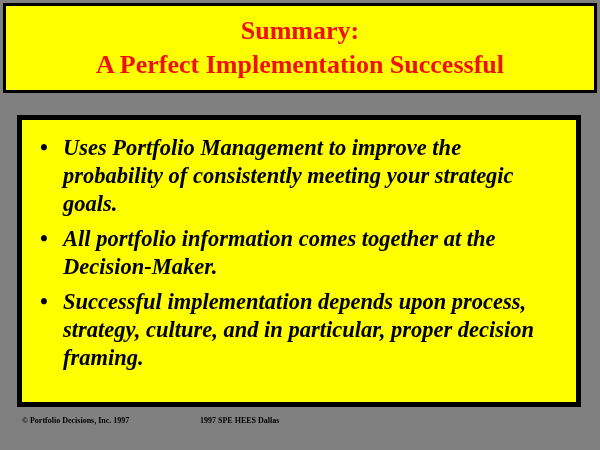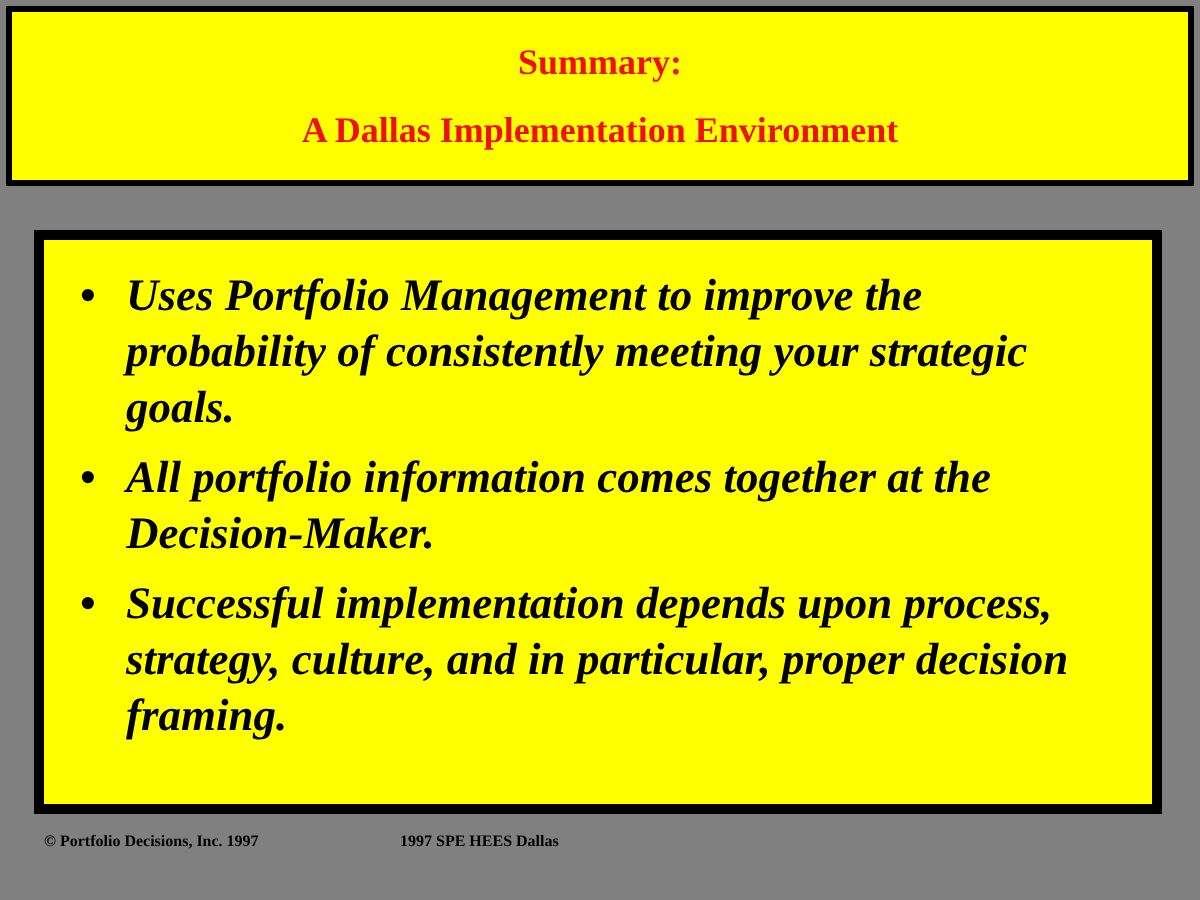--- a/index.html
+++ b/index.html
@@ -38,21 +38,21 @@
     box-sizing: content-box;
     display: flex;
     flex-direction: column;
     align-items: center;
     justify-content: center;
   }
   .title-line {
     color: #EE1111;
     font-family: "Liberation Serif", "DejaVu Serif", serif;
     font-weight: bold;
-    font-size: 18px;
+    font-size: 26px;
     line-height: 34px;
     text-align: center;
     white-space: nowrap;
     letter-spacing: 0px;
   }
 
   
   #body-box {
     position: absolute;
     left: 17px;
@@ -124,21 +124,21 @@
     top: 0;
   }
 </style>
 </head>
 <body>
 
 <div id="slide">
 
   <div id="title-box">
     <div class="title-line">Summary:</div>
-    <div class="title-line">A Dallas Implementation Environment</div>
+    <div class="title-line">A Perfect Implementation Successful</div>
   </div>
 
   <div id="body-box">
     <ul id="bullet-list">
       <li class="bullet-item">
         <span class="bullet-marker">•</span>
         <span class="bullet-text">Uses Portfolio Management to improve the probability of consistently meeting your strategic goals.</span>
       </li>
       <li class="bullet-item">
         <span class="bullet-marker">•</span>

